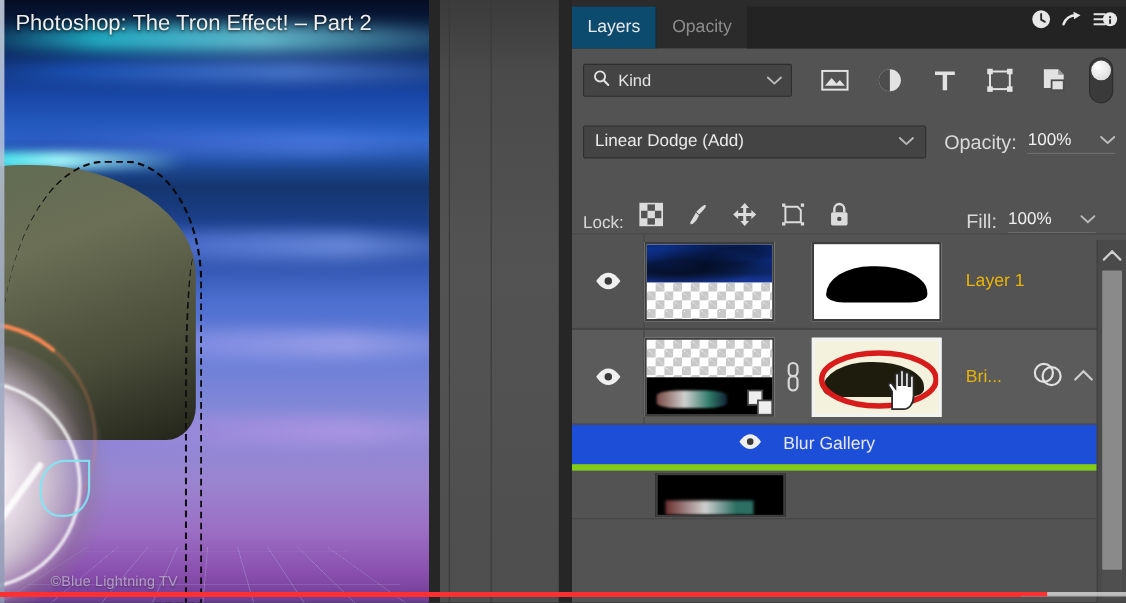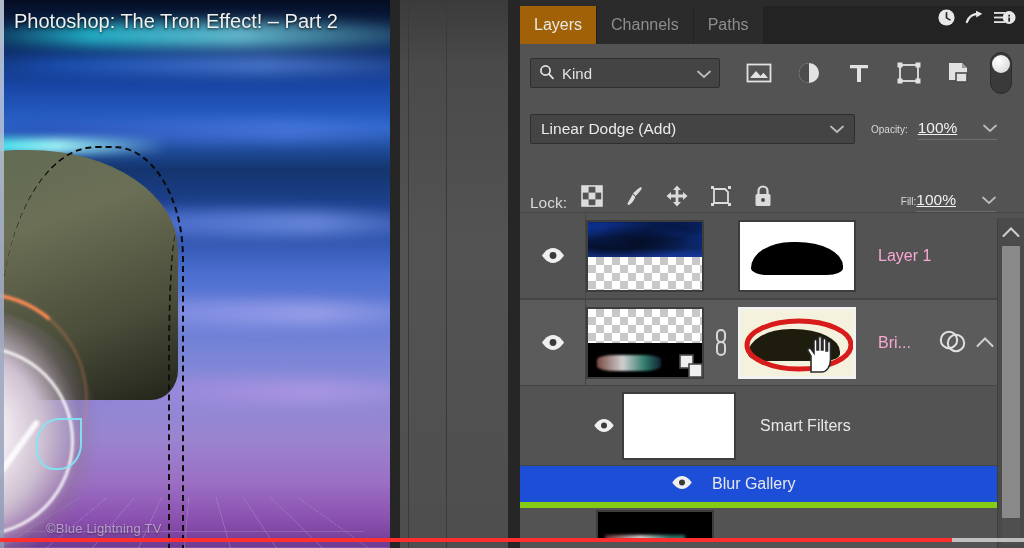--- a/index.html
+++ b/index.html
@@ -129,21 +129,21 @@
   }
   .panel-tabs {
     position: relative; height: 44px; background: #2b2b2b;
     display: flex; align-items: flex-end;
   }
   .tab {
     padding: 0 14px; height: 38px; line-height: 38px;
     font-size: 16px; color: #8d8d8d; cursor: default;
     border-right: 1px solid #232323;
   }
-  .tab.active { color: #e9e9e9; background: #a16207; }
+  .tab.active { color: #e9e9e9; background: #0c4a6e; }
   .tabs-filler { flex: 1; height: 38px; background: #232323; border-left: 1px solid #232323; }
   .tab-icons { position: absolute; right: 8px; top: 8px; display: flex; gap: 9px; align-items: center; }
   .tab-icons svg { display: block; }
 
   .filter-row {
     height: 58px; display: flex; align-items: center; padding: 0 10px; gap: 0;
   }
   .kind-select {
     width: 190px; height: 30px; background: #444; border: 1px solid #2e2e2e;
     border-radius: 2px; display: flex; align-items: center; padding: 0 8px;
@@ -164,31 +164,31 @@
   }
 
   .blend-row { height: 54px; display: flex; align-items: center; padding: 0 10px; }
   .blend-select {
     width: 325px; height: 30px; background: #444; border: 1px solid #2e2e2e;
     border-radius: 2px; display: flex; align-items: center; padding: 0 10px;
     color: #eaeaea; font-size: 15.5px;
   }
   .blend-select .chev { margin-left: auto; }
   .opacity-wrap { display: flex; align-items: center; margin-left: 16px; gap: 10px; }
-  .opacity-label { font-size: 10px; color: #d9d9d9; }
+  .opacity-label { font-size: 18px; color: #d9d9d9; }
   .scrubby {
     display: flex; align-items: center; gap: 26px;
     border-bottom: 1px solid #6d6d6d; padding-bottom: 2px;
   }
-  .scrubby .val { font-size: 15.5px; color: #f0f0f0; text-decoration: underline; }
+  .scrubby .val { font-size: 15.5px; color: #f0f0f0; }
 
   .lock-row { height: 56px; display: flex; align-items: flex-end; padding: 0 10px; }
   .lock-label { font-size: 15.5px; color: #d9d9d9; margin-right: 14px; }
   .lock-icons { display: flex; align-items: center; gap: 20px; }
-  .fill-wrap { display: flex; align-items: center; margin-left: auto; padding-right: 18px; }
+  .fill-wrap { display: flex; align-items: center; margin-left: auto; gap: 10px; padding-right: 18px; }
 
   .layers-list { position: relative; height: 330px; overflow: hidden; }
   .layer-row {
     position: relative; display: flex; align-items: center;
     height: 87px; border-top: 1px solid #454545; border-bottom: 1px solid #454545;
     background: #535353;
   }
   .eye-cell {
     width: 66px; height: 100%; display: flex; align-items: center; justify-content: center;
     border-right: 1px solid #454545;
@@ -206,21 +206,21 @@
   }
   .mask-thumb {
     width: 118px; height: 72px; border: 2px solid #3d3d3d; background: #fff;
     position: relative; flex: none; overflow: hidden;
   }
   .mask-thumb.selected { border: 3px solid #f2f2f2; }
   .car-silhouette {
     position: absolute; left: 10%; top: 30%; width: 80%; height: 48%;
     background: #000; border-radius: 46% 52% 18% 18% / 82% 76% 22% 22%;
   }
-  .layer-name { margin-left: 22px; font-size: 16px; color: #f9a8d4; white-space: nowrap; }
+  .layer-name { margin-left: 22px; font-size: 16px; color: #eab308; white-space: nowrap; }
   .link-icon-cell { width: 34px; display: flex; align-items: center; justify-content: center; }
   .so-badge {
     position: absolute; right: -2px; bottom: -2px; width: 26px; height: 26px;
   }
   .row-right { margin-left: auto; display: flex; align-items: center; gap: 10px; padding-right: 30px; }
 
   .sub-row {
     display: flex; align-items: center; height: 80px; background: #535353;
     border-bottom: 1px solid #454545; padding-left: 66px;
   }
@@ -298,22 +298,21 @@
     <div class="dark-band" style="left:0;width:10px;"></div>
     <div class="vline" style="left:18px;"></div>
     <div class="vline" style="left:56px;"></div>
     <div class="dark-band" style="left:118px;width:12px;"></div>
   </div>
 
   <div class="panel">
 
     <div class="panel-tabs">
       <div class="tab active">Layers</div>
-      <div class="tab">Channels</div>
-      <div class="tab">Paths</div>
+      <div class="tab">Opacity</div>
       <div class="tabs-filler"></div>
       <div class="tab-icons">
         <span>
           <svg width="19" height="19" viewBox="0 0 20 20">
               <circle cx="10" cy="10" r="8.5" fill="#e8e8e8"></circle>
               <path d="M10 5v5.4l3.6 2.1" stroke="#2b2b2b" stroke-width="1.8" fill="none" stroke-linecap="round"></path>
             </svg>
         </span>
         <span>
           <svg width="20" height="19" viewBox="0 0 22 20">
@@ -531,30 +530,20 @@
               </svg>
           </span>
           <span>
             <svg width="18" height="12" viewBox="0 0 18 12">
                 <path d="M1.5 10 9 2.5 16.5 10" stroke="#cfcfcf" stroke-width="2" fill="none" stroke-linecap="round"></path>
               </svg>
           </span>
         </div>
       </div>
 
-      <div class="sub-row">
-        <div class="indent">
-          <svg width="24" height="15" viewBox="0 0 26 17">
-              <path d="M13 1C6.5 1 2 8.5 2 8.5S6.5 16 13 16s11-7.5 11-7.5S19.5 1 13 1z" fill="#efefef"></path>
-              <circle cx="13" cy="8.5" r="3.4" fill="#3a3a3a"></circle>
-            </svg>
-        </div>
-        <div class="sub-thumb"></div>
-        <div class="sub-name">Smart Filters</div>
-      </div>
 
       <div class="sub-row2">
         <span>
           <svg width="24" height="15" viewBox="0 0 26 17">
               <path d="M13 1C6.5 1 2 8.5 2 8.5S6.5 16 13 16s11-7.5 11-7.5S19.5 1 13 1z" fill="#efefef"></path>
               <circle cx="13" cy="8.5" r="3.4" fill="#3a3a3a"></circle>
             </svg>
         </span>
         <span class="sub-name">Blur Gallery</span>
       </div>

